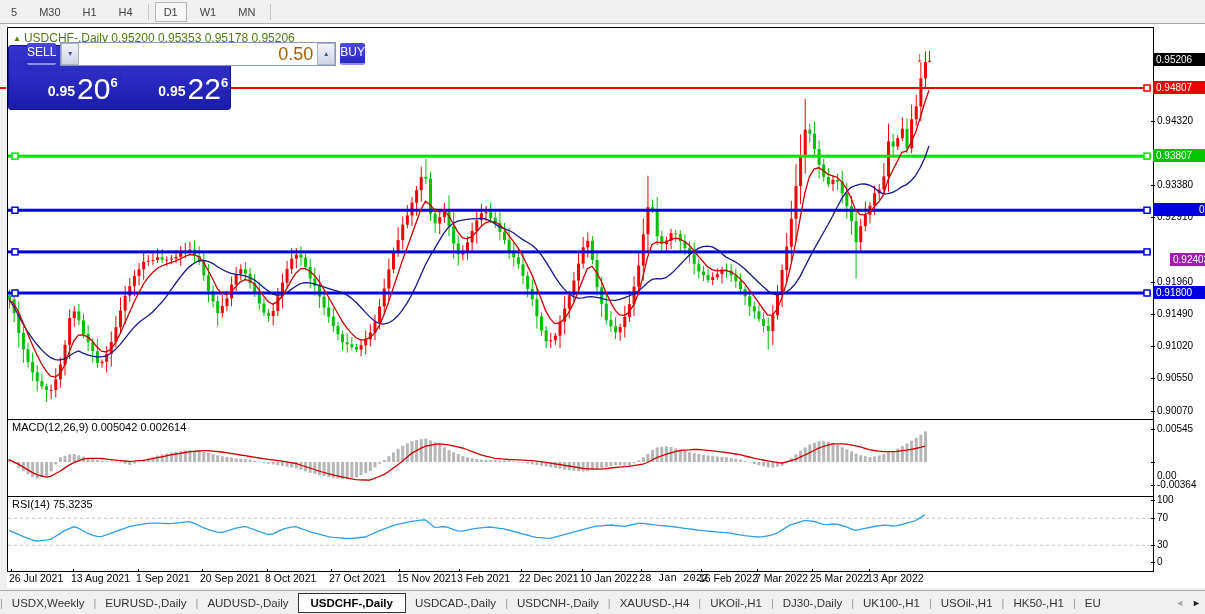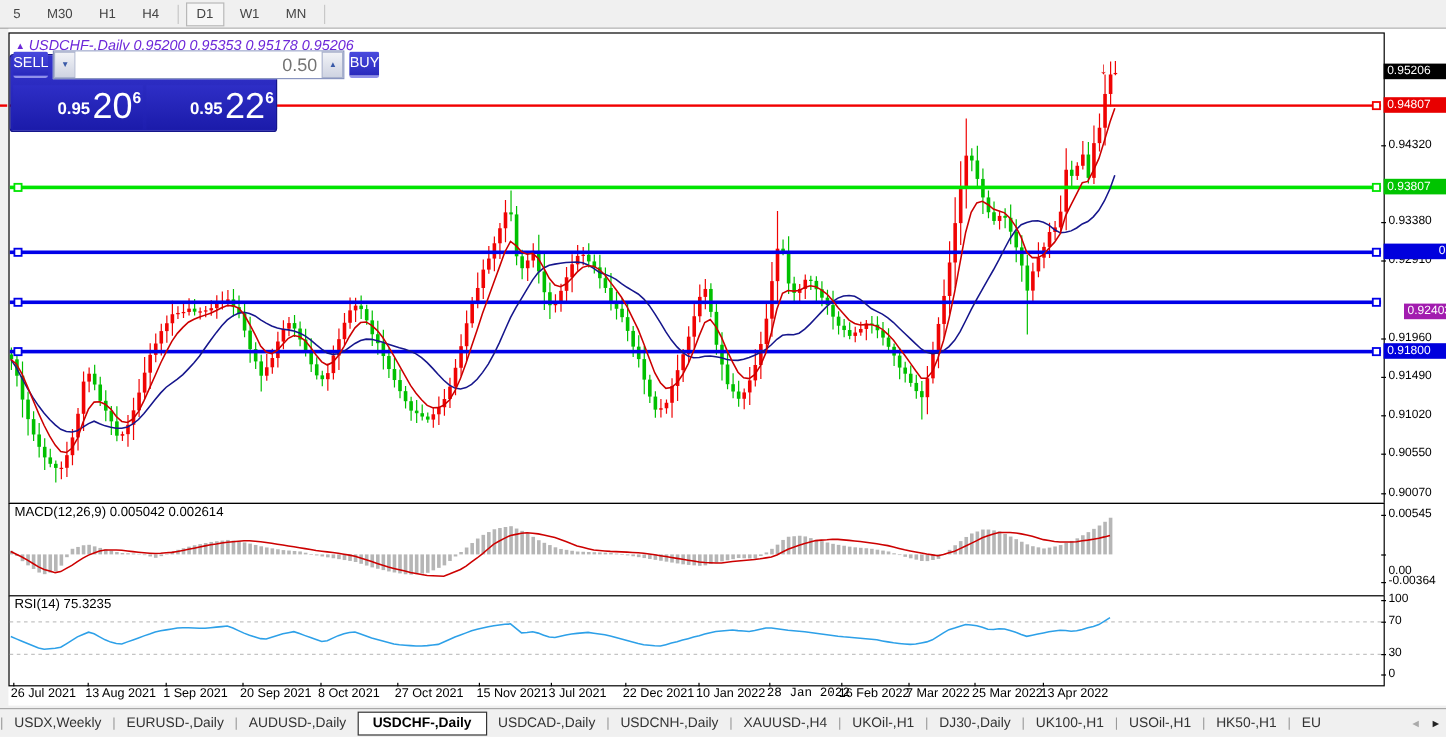--- a/index.html
+++ b/index.html
@@ -11,43 +11,43 @@
   .tf-btn{font-size:11px;color:#444;padding:3px 8px;margin:0 2px;border:1px solid transparent;cursor:default;}
   .tf-btn.active{background:#f6f6f6;border:1px solid #b8b8b8;}
   .tf-sep{width:1px;height:16px;background:#c8c8c8;margin:0 4px;}
   
   #chart-window{position:absolute;left:7px;top:24px;width:1198px;height:564px;background:#fff;}
   .pane{position:absolute;background:#fff;border:1px solid #000;}
   #pane-main{left:7px;top:27px;width:1145px;height:391px;}
   #pane-macd{left:7px;top:419px;width:1145px;height:76px;}
   #pane-rsi{left:7px;top:496px;width:1145px;height:74px;}
   .pane svg{position:absolute;left:0;top:0;}
-  #chart-title{position:absolute;left:13px;top:31px;font-size:12px;color:#6d28d9;z-index:5;font-style:italic;}
+  #chart-title{position:absolute;left:13px;top:31px;font-size:12px;color:#4d7c0f;z-index:5;}
   #chart-title .arr{font-size:8px;position:relative;top:-1px;margin-right:3px;}
   .ind-label{position:absolute;font-size:11px;color:#000;z-index:5;}
   
   .axis-label{position:absolute;left:1157px;font-size:10px;color:#000;white-space:nowrap;}
   .axis-dash{position:absolute;left:1151px;width:4px;height:1px;background:#000;}
   .axis-box{position:absolute;left:1153px;width:50px;height:13px;font-size:10px;color:#fff;
             text-align:left;padding-left:3px;line-height:13px;white-space:nowrap;}
   
   .date-label{position:absolute;top:572px;font-size:10.5px;color:#000;white-space:nowrap;}
   .date-tick{position:absolute;top:569px;width:1px;height:3px;background:#000;}
   
   #ocp{position:absolute;left:8px;top:45px;width:221px;height:63px;z-index:6;
        background:linear-gradient(#3434cd,#1d1dae);border:1px solid #15158a;border-radius:3px;}
-  #ocp-top{position:absolute;left:0;top:0;width:100%;height:16px;display:flex;align-items:center;}
+  #ocp-top{position:absolute;left:16px;top:0;width:100%;height:16px;display:flex;align-items:center;}
   .ocp-btn{width:44px;height:20px;margin:2px;background:linear-gradient(#4a4ade,#2828bc);
            color:#fff;font-size:12px;text-align:center;line-height:18px;
            border-bottom:2px solid #9090ea;border-radius:2px;cursor:pointer;}
   #vol-group{flex:1;height:22px;display:flex;border:1px solid #8a96c0;background:#fff;margin:0 2px;}
   .vol-btn{width:16px;background:linear-gradient(#f2f3f7,#cfd4e2);border:1px solid #aab2cc;
            font-size:8px;color:#3a5aa8;text-align:center;line-height:20px;cursor:pointer;}
-  #vol-input{flex:1;border:none;outline:none;font-size:15px;text-align:right;padding-right:4px;
-             font-family:"Liberation Sans",sans-serif;color:#737373;min-width:0;}
+  #vol-input{flex:1;border:none;outline:none;font-size:18px;text-align:right;padding-right:4px;
+             font-family:"Liberation Sans",sans-serif;color:#a16207;min-width:0;}
   #ocp-prices{position:absolute;left:0;top:25px;width:100%;height:38px;display:flex;}
   .ocp-price{flex:1;margin:0 1px 1px 2px;background:linear-gradient(#2e2ec6,#1b1baa);
              display:flex;align-items:baseline;justify-content:center;color:#fff;cursor:pointer;
              padding-top:2px;}
   .ocp-price .small{font-size:14px;font-weight:bold;margin-right:2px;position:relative;top:-3px;margin-left:36px;}
   .ocp-price .big{font-size:30px;line-height:32px;}
   .ocp-price .sup{font-size:13px;font-weight:bold;position:relative;top:-12px;}
   #left-red-tick{position:absolute;left:0;top:87px;width:6px;height:2px;background:#f20000;}
   
   #tabbar{position:absolute;left:0;top:590px;width:1205px;height:24px;background:#f0f0f0;
@@ -787,21 +787,21 @@
     <div class="date-label" style="left: 136px;">1 Sep 2021</div>
     <div class="date-tick" style="left: 138px;"></div>
     <div class="date-label" style="left: 200px;">20 Sep 2021</div>
     <div class="date-tick" style="left: 202px;"></div>
     <div class="date-label" style="left: 265px;">8 Oct 2021</div>
     <div class="date-tick" style="left: 267px;"></div>
     <div class="date-label" style="left: 329px;">27 Oct 2021</div>
     <div class="date-tick" style="left: 331px;"></div>
     <div class="date-label" style="left: 397px;">15 Nov 2021</div>
     <div class="date-tick" style="left: 399px;"></div>
-    <div class="date-label" style="left: 457px;">3 Jul 2021</div>
+    <div class="date-label" style="left: 457px;">3 Feb 2021</div>
     <div class="date-tick" style="left: 459px;"></div>
     <div class="date-label" style="left: 519px;">22 Dec 2021</div>
     <div class="date-tick" style="left: 521px;"></div>
     <div class="date-label" style="left: 580px;">10 Jan 2022</div>
     <div class="date-tick" style="left: 582px;"></div>
     <div class="date-label" style="left: 639px; font-family: Liberation Mono, monospace;">28 Jan 2022</div>
     <div class="date-tick" style="left: 641px;"></div>
     <div class="date-label" style="left: 699px;">16 Feb 2022</div>
     <div class="date-tick" style="left: 701px;"></div>
     <div class="date-label" style="left: 755px;">7 Mar 2022</div>

